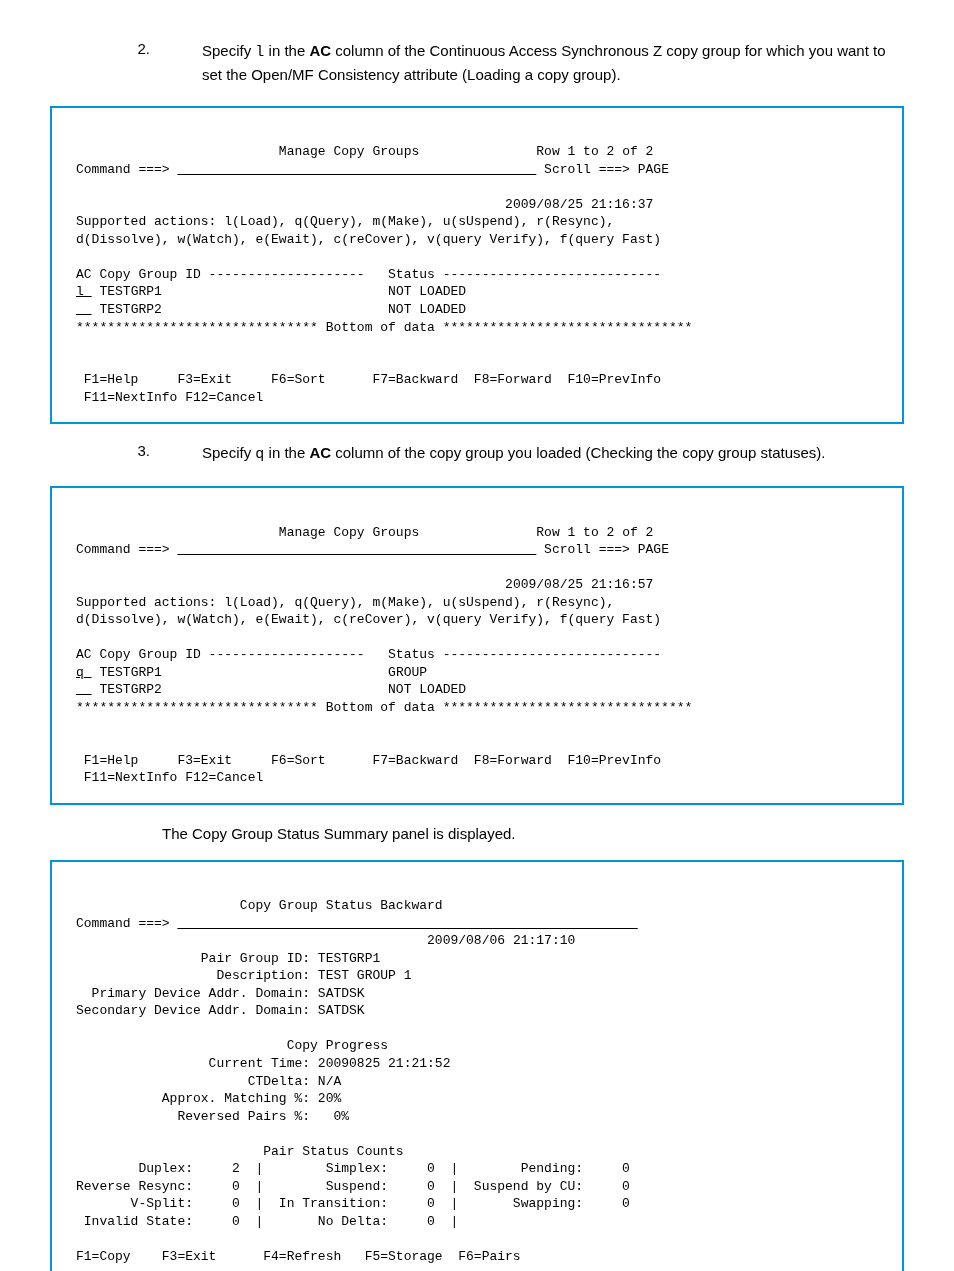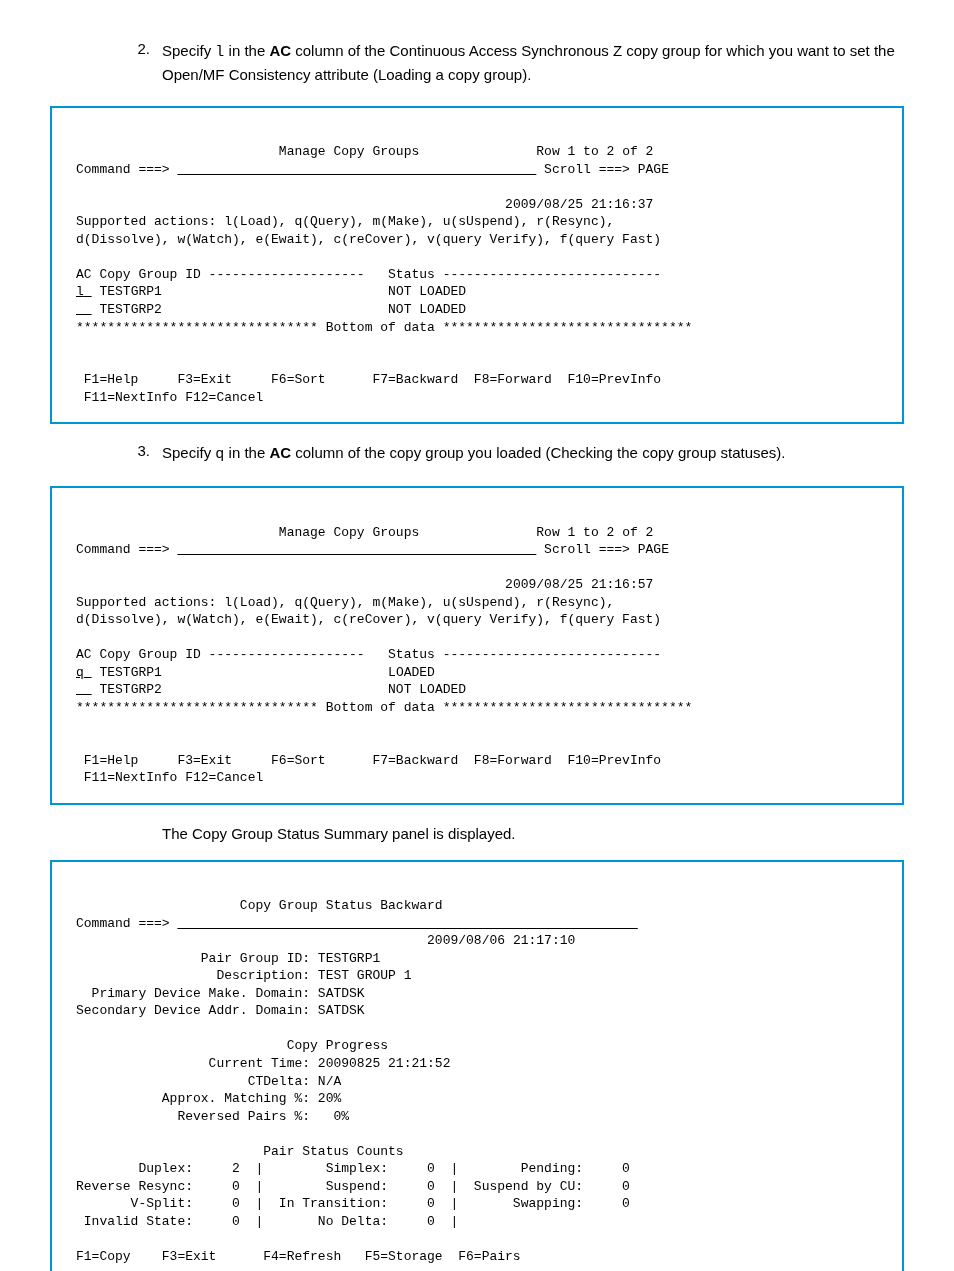--- a/index.html
+++ b/index.html
@@ -22,20 +22,21 @@
     margin-bottom: 8px;
   }
   .step-num {
     width: 30px;
     flex-shrink: 0;
     text-align: right;
     padding-right: 12px;
   }
   .step-body {
     flex: 1;
+    margin-left: 40px;
   }
   .step-body p {
     margin: 0 0 6px 0;
     line-height: 1.45;
   }
   .indent-text {
     margin-left: 112px;
     margin-top: 10px;
     line-height: 1.45;
   }
@@ -98,38 +99,38 @@
 
 <div class="terminal">
 <span>                          <span>Manage Copy Groups</span>               <span>Row 1 to 2 of 2</span></span>
 <span><span>Command ===&gt;</span> <u>                                              </u> <span>Scroll ===&gt; PAGE</span></span>
 
 <span>                                                       <span>2009/08/25 21:16:57</span></span>
 <span>Supported actions: l(Load), q(Query), m(Make), u(sUspend), r(Resync),</span>
 <span>d(Dissolve), w(Watch), e(Ewait), c(reCover), v(query Verify), f(query Fast)</span>
 
 <span>AC Copy Group ID --------------------   Status ----------------------------</span>
-<span><u><span>q</span> </u> <span>TESTGRP1                             LOADED</span></span>
+<span><u><span>q</span> </u> <span>TESTGRP1                             GROUP</span></span>
 <span><u>  </u> <span>TESTGRP2                             NOT LOADED</span></span>
 <span>******************************* Bottom of data ********************************</span>
 
 
 <span> F1=Help     F3=Exit     F6=Sort      F7=Backward  F8=Forward  F10=PrevInfo</span>
 <span> F11=NextInfo F12=Cancel</span>
 </div>
 
 <p class="indent-text">The Copy Group Status Summary panel is displayed.</p>
 
 <div class="terminal">
 <span>                     <span>Copy Group Status Backward</span></span>
 <span><span>Command ===&gt;</span> <u>                                                           </u></span>
 <span>                                             <span>2009/08/06 21:17:10</span></span>
 <span>                Pair Group ID: TESTGRP1</span>
 <span>                  Description: TEST GROUP 1</span>
-<span>  Primary Device Make. Domain: SATDSK</span>
+<span>  Primary Device Addr. Domain: SATDSK</span>
 <span>Secondary Device Addr. Domain: SATDSK</span>
 
 <span>                           Copy Progress</span>
 <span>                 Current Time: 20090825 21:21:52</span>
 <span>                      CTDelta: N/A</span>
 <span>           Approx. Matching %: 20%</span>
 <span>             Reversed Pairs %:   0%</span>
 
 <span>                        Pair Status Counts</span>
 <span>        Duplex:     2  |        Simplex:     0  |        Pending:     0</span>

